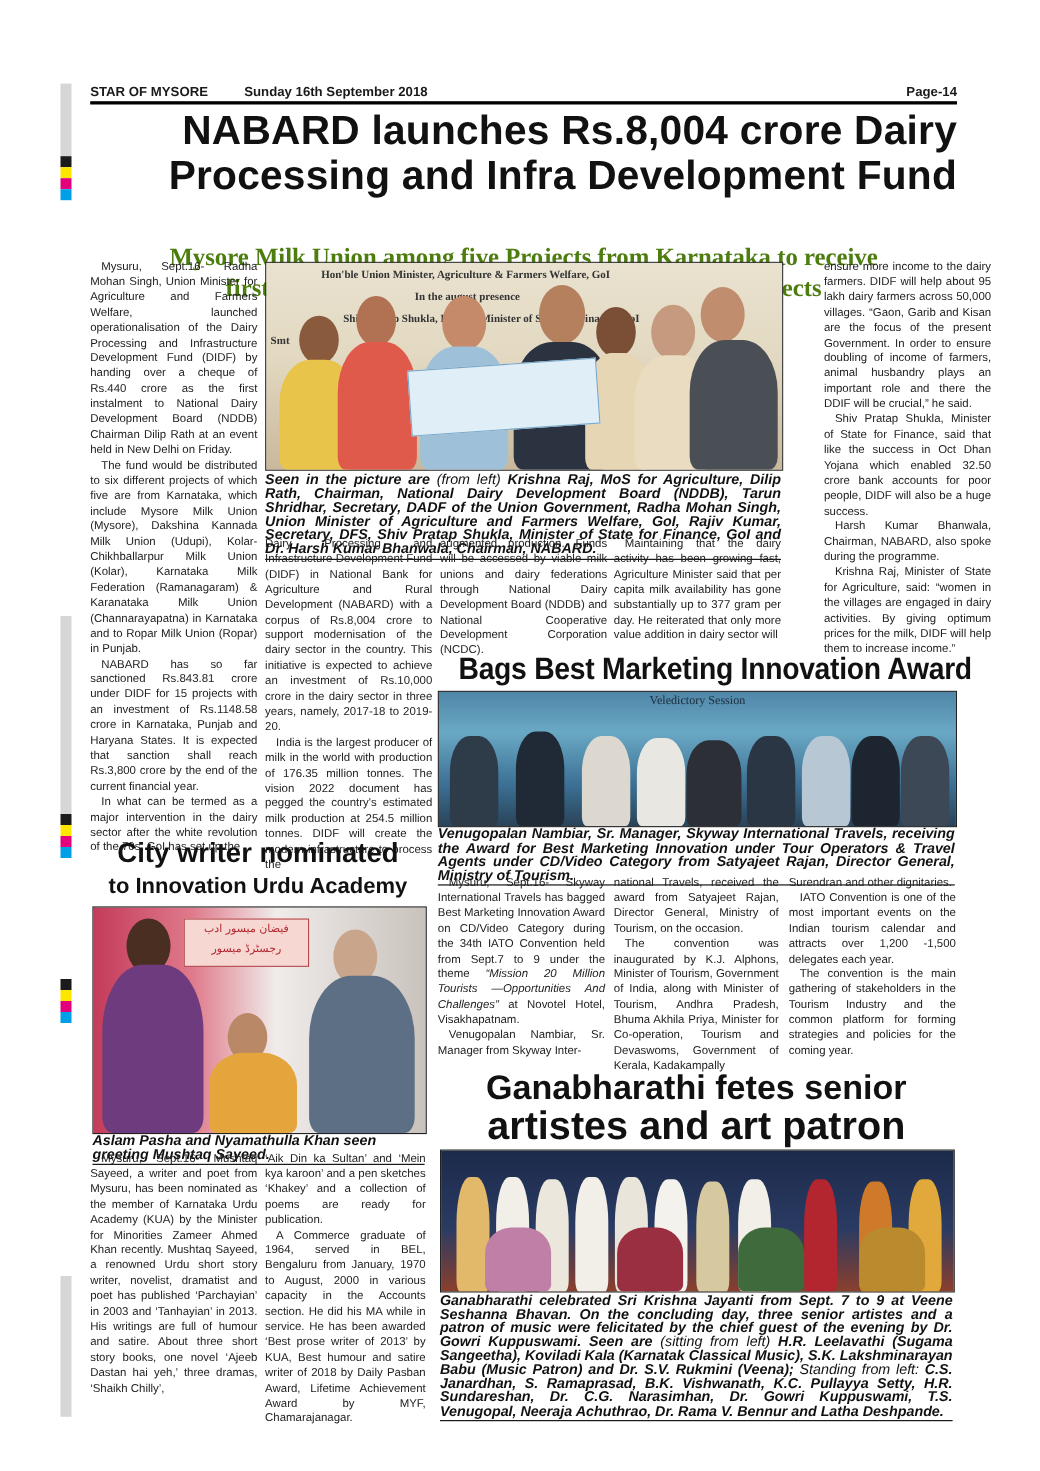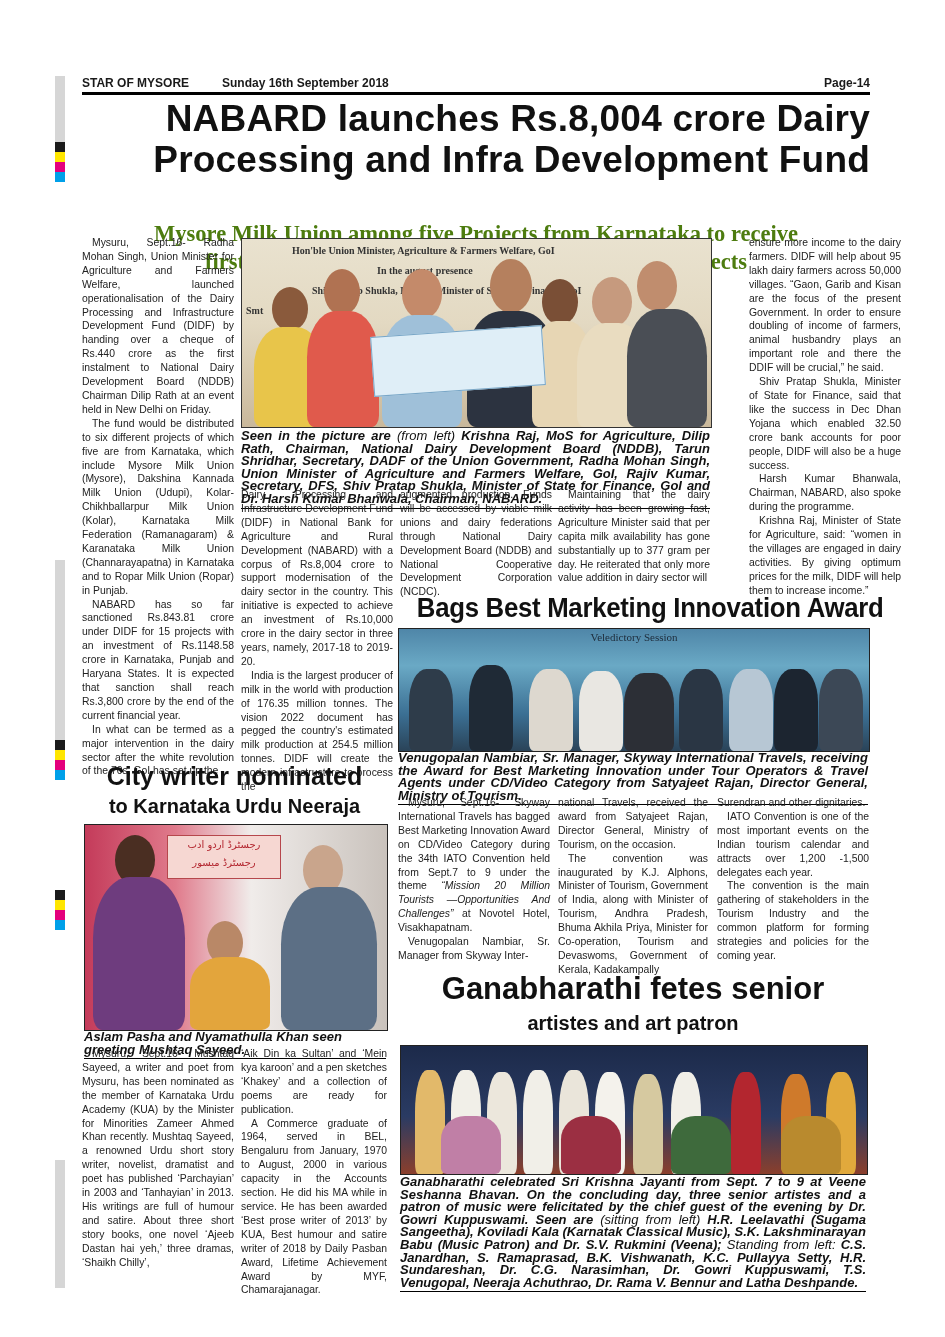--- a/index.html
+++ b/index.html
@@ -102,21 +102,21 @@
 <div class="col" style="left:400px;top:488px;width:152px;">
   <p class="noind">augmented production. Funds will be accessed by viable milk unions and dairy federations through National Dairy Development Board (NDDB) and National Cooperative Development Corporation (NCDC).</p>
 </div>
 
 <div class="col" style="left:558px;top:488px;width:152px;">
   <p>Maintaining that the dairy activity has been growing fast, Agriculture Minister said that per capita milk availability has gone substantially up to 377 gram per day. He reiterated that only more value addition in dairy sector will</p>
 </div>
 
 <div class="col" style="left:717px;top:236px;width:152px;margin-left:32px;">
   <p class="noind">ensure more income to the dairy farmers. DIDF will help about 95 lakh dairy farmers across 50,000 villages. “Gaon, Garib and Kisan are the focus of the present Government. In order to ensure doubling of income of farmers, animal husbandry plays an important role and there the DDIF will be crucial,” he said.</p>
-  <p>Shiv Pratap Shukla, Minister of State for Finance, said that like the success in Dec Dhan Yojana which enabled 32.50 crore bank accounts for poor people, DIDF will also be a huge success.</p>
+  <p>Shiv Pratap Shukla, Minister of State for Finance, said that like the success in Oct Dhan Yojana which enabled 32.50 crore bank accounts for poor people, DIDF will also be a huge success.</p>
   <p>Harsh Kumar Bhanwala, Chairman, NABARD, also spoke during the programme.</p>
   <p>Krishna Raj, Minister of State for Agriculture, said: “women in the villages are engaged in dairy activities. By giving optimum prices for the milk, DIDF will help them to increase income.”</p>
 </div>
 
 <div class="hl2" style="left:398px;top:592px;width:470px;font-family:'Liberation Sans Narrow','Liberation Sans',sans-serif;font-size:28px;line-height:32px;transform:scaleX(0.92);transform-origin:center;letter-spacing:-0.3px;">Bags Best Marketing Innovation Award</div>
 <div class="photo" style="left:398px;top:628px;width:470px;height:122px;background:linear-gradient(180deg,#4f86a8 0%,#6aa9c5 30%,#3b6f93 70%,#2a4358 100%);border:1px solid #222;">
   <div class="abs" style="left:0;width:100%;top:2px;text-align:center;font-family:'Liberation Serif',serif;font-size:11px;color:#1d2b3a;">Veledictory Session</div>
   <div class="person" style="left:10px;top:40px;width:44px;height:82px;background:#2e3c4a;"></div>
   <div class="person" style="left:70px;top:36px;width:44px;height:86px;background:#1f2a36;"></div>
   <div class="person" style="left:130px;top:40px;width:44px;height:82px;background:#ddd8cf;"></div>
@@ -137,44 +137,44 @@
   <p class="noind">national Travels, received the award from Satyajeet Rajan, Director General, Ministry of Tourism, on the occasion.</p>
   <p>The convention was inaugurated by K.J. Alphons, Minister of Tourism, Government of India, along with Minister of Tourism, Andhra Pradesh, Bhuma Akhila Priya, Minister for Co-operation, Tourism and Devaswoms, Government of Kerala, Kadakampally</p>
 </div>
 <div class="col" style="left:717px;top:796px;width:152px;">
   <p class="noind">Surendran and other dignitaries.</p>
   <p>IATO Convention is one of the most important events on the Indian tourism calendar and attracts over 1,200 -1,500 delegates each year.</p>
   <p>The convention is the main gathering of stakeholders in the Tourism Industry and the common platform for forming strategies and policies for the coming year.</p>
 </div>
 
 <div class="hl2" style="left:82px;top:760px;width:305px;font-family:'Liberation Sans',sans-serif;font-size:25px;line-height:32px;">City writer nominated</div>
-<div class="hl2" style="left:82px;top:794px;width:305px;font-family:'Liberation Sans',sans-serif;font-size:20px;line-height:24px;">to Karnataka Urdu Neeraja</div>
+<div class="hl2" style="left:82px;top:794px;width:305px;font-family:'Liberation Sans',sans-serif;font-size:20px;line-height:24px;">to Innovation Urdu Academy</div>
 <div class="photo" style="left:84px;top:824px;width:302px;height:205px;background:linear-gradient(90deg,#c43b5a 0%,#e07b8c 30%,#f0ecea 55%,#c9c2bc 100%);border:1px solid #222;">
   <div class="abs" style="left:82px;top:10px;width:112px;height:42px;background:#f6d7d2;border:1px solid #b6474c;text-align:center;font-family:'DejaVu Sans',sans-serif;font-size:10px;line-height:18px;color:#b3262f;direction:rtl;">
-    <div>رجسٹرڈ اردو ادب</div>
+    <div>فیضان میسور ادب</div>
     <div>رجسٹرڈ میسور</div>
   </div>
   <div class="head" style="left:30px;top:10px;width:40px;height:50px;background:#4a2e22;"></div>
   <div class="person" style="left:8px;top:52px;width:92px;height:153px;background:#6e3c7e;"></div>
   <div class="head" style="left:122px;top:96px;width:36px;height:44px;background:#b98867;"></div>
   <div class="person" style="left:105px;top:132px;width:80px;height:73px;background:#e3a53c;"></div>
   <div class="head" style="left:218px;top:20px;width:40px;height:50px;background:#c9a58c;"></div>
   <div class="person" style="left:196px;top:62px;width:96px;height:143px;background:#5c6f85;"></div>
 </div>
 <div class="cap" style="left:84px;top:1031px;width:302px;text-align:left;">Aslam Pasha and Nyamathulla Khan seen greeting Mushtaq Sayeed.</div>
 <div class="col" style="left:82px;top:1047px;width:152px;">
   <p>Mysuru, Sept.16- Mushtaq Sayeed, a writer and poet from Mysuru, has been nominated as the member of Karnataka Urdu Academy (KUA) by the Minister for Minorities Zameer Ahmed Khan recently. Mushtaq Sayeed, a renowned Urdu short story writer, novelist, dramatist and poet has published ‘Parchayian’ in 2003 and ‘Tanhayian’ in 2013. His writings are full of humour and satire. About three short story books, one novel ‘Ajeeb Dastan hai yeh,’ three dramas, ‘Shaikh Chilly’,</p>
 </div>
 <div class="col" style="left:241px;top:1047px;width:146px;">
   <p class="noind">‘Aik Din ka Sultan’ and ‘Mein kya karoon’ and a pen sketches ‘Khakey’ and a collection of poems are ready for publication.</p>
   <p>A Commerce graduate of 1964, served in BEL, Bengaluru from January, 1970 to August, 2000 in various capacity in the Accounts section. He did his MA while in service. He has been awarded ‘Best prose writer of 2013’ by KUA, Best humour and satire writer of 2018 by Daily Pasban Award, Lifetime Achievement Award by MYF, Chamarajanagar.</p>
 </div>
 
 <div class="hl2" style="left:398px;top:972px;width:470px;font-family:'Liberation Sans',sans-serif;font-size:31px;line-height:34px;">Ganabharathi fetes senior</div>
-<div class="hl2" style="left:398px;top:1006px;width:470px;font-family:'Liberation Sans',sans-serif;font-size:20px;line-height:34px;">artistes and art patron</div>
+<div class="hl2" style="left:398px;top:1006px;width:470px;font-family:'Liberation Sans',sans-serif;font-size:36px;line-height:34px;">artistes and art patron</div>
 <div class="photo" style="left:400px;top:1045px;width:466px;height:128px;background:linear-gradient(180deg,#1c2a4a 0%,#2a3b63 55%,#8b3f2c 100%);border:1px solid #222;">
   <div class="person" style="left:14px;top:24px;width:30px;height:104px;background:#e2b96a;"></div>
   <div class="person" style="left:50px;top:24px;width:30px;height:104px;background:#f1efe8;"></div>
   <div class="person" style="left:86px;top:26px;width:30px;height:102px;background:#ece7dc;"></div>
   <div class="person" style="left:122px;top:24px;width:30px;height:104px;background:#f1efe8;"></div>
   <div class="person" style="left:158px;top:24px;width:30px;height:104px;background:#eae5da;"></div>
   <div class="person" style="left:194px;top:26px;width:30px;height:102px;background:#f4f2ec;"></div>
   <div class="person" style="left:232px;top:28px;width:30px;height:100px;background:#d6c9a0;"></div>
   <div class="person" style="left:270px;top:26px;width:30px;height:102px;background:#f1efe8;"></div>
   <div class="person" style="left:330px;top:26px;width:30px;height:102px;background:#b3262f;"></div>

